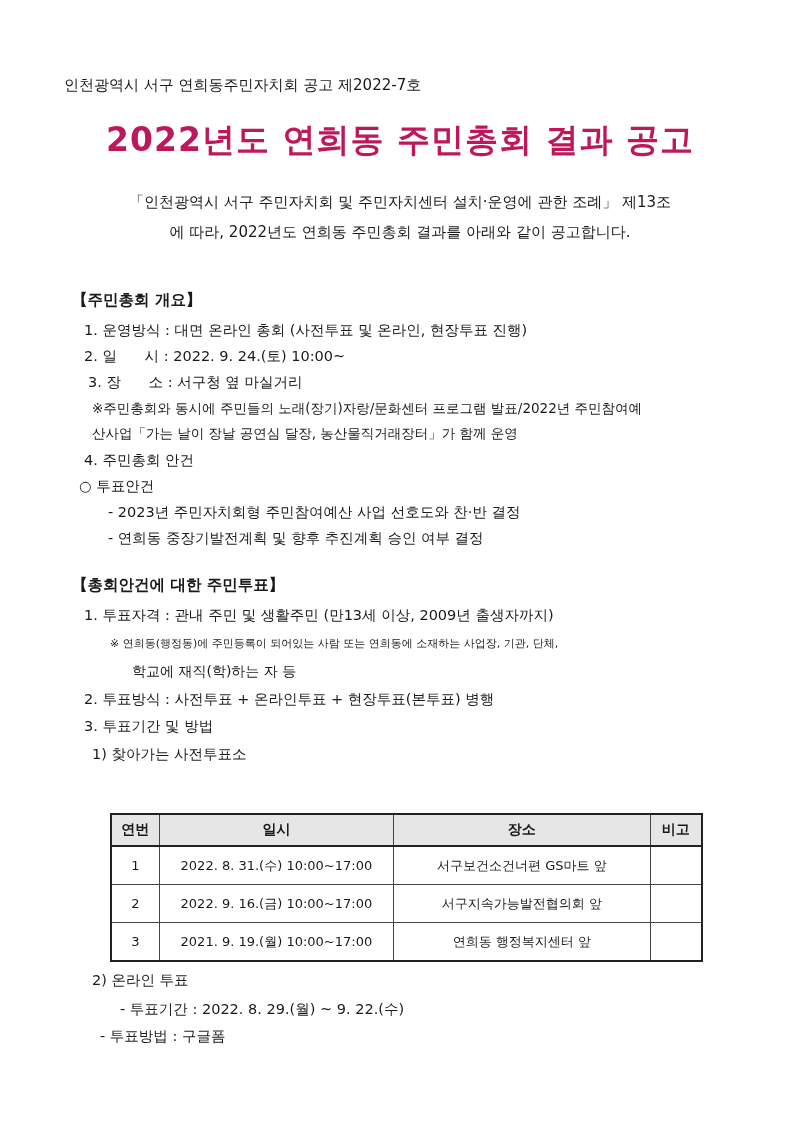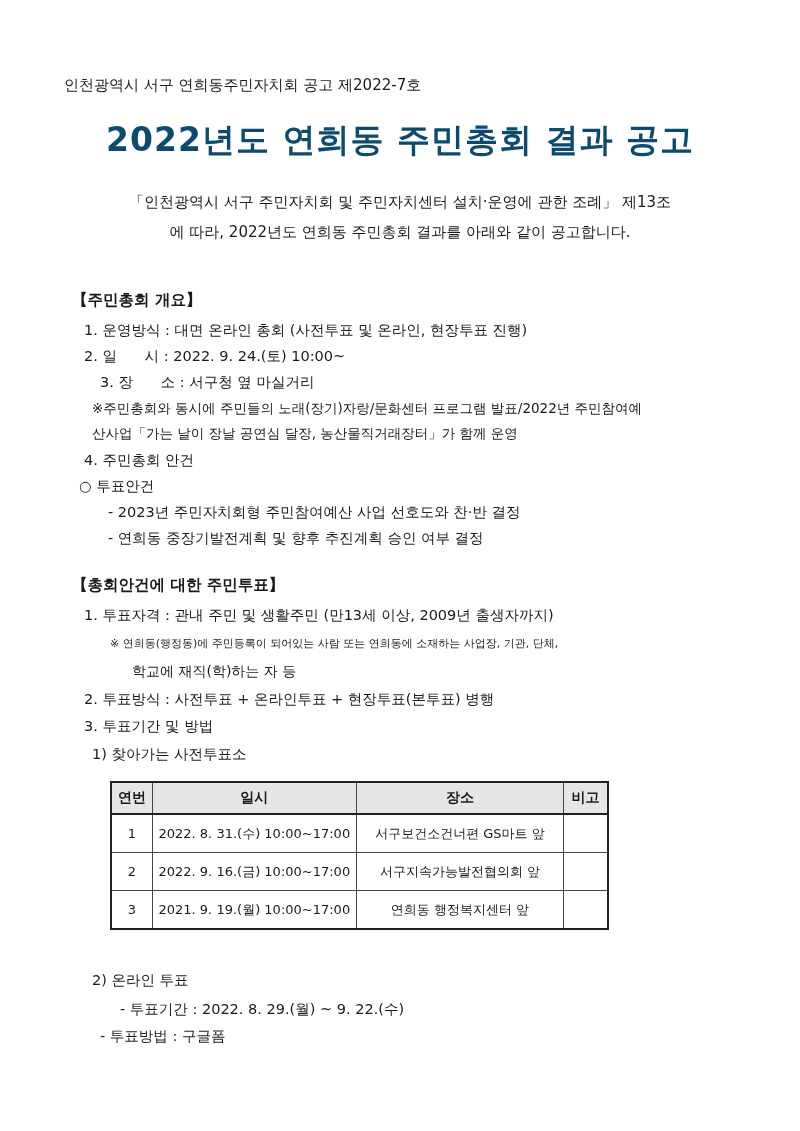--- a/index.html
+++ b/index.html
@@ -5,29 +5,29 @@
     html, body { margin: 0; padding: 0; background: #ffffff; }
     body {
       width: 800px; height: 1131px; position: relative; overflow: hidden;
       font-family: "DejaVu Sans", "Liberation Sans", sans-serif;
       color: #1a1a1a;
     }
     .abs { position: absolute; white-space: nowrap; }
     .doc-number { left: 64px; top: 76px; font-size: 15px; }
     .title {
       left: 0; width: 800px; top: 118px; text-align: center;
-      font-size: 33px; font-weight: bold; letter-spacing: 1px; color: #0c4a6e;
+      font-size: 33px; font-weight: bold; letter-spacing: 1px; color: #be185d;
     }
     .preamble { left: 0; width: 800px; text-align: center; font-size: 15px; }
     .pre1 { top: 193px; }
     .pre2 { top: 223px; }
     .section-heading { font-size: 15.5px; font-weight: bold; left: 72px; }
     .line { font-size: 14.5px; }
     table.schedule {
-      position: absolute; left: 110px; top: 781px; width: 499px;
+      position: absolute; left: 110px; top: 813px; width: 593px;
       border-collapse: collapse; font-size: 13px;
       border: 2px solid #222;
     }
     table.schedule th, table.schedule td {
       border: 1px solid #444; text-align: center; padding: 0;
     }
     table.schedule th {
       background: #e6e6e6; height: 30px; font-weight: bold; font-size: 14px;
       border-bottom: 2px solid #222;
     }
@@ -40,21 +40,21 @@
 
   <div class="abs doc-number">인천광역시 서구 연희동주민자치회 공고 제2022-7호</div>
   <div class="abs title">2022년도 연희동 주민총회 결과 공고</div>
 
   <div class="abs preamble pre1">「인천광역시 서구 주민자치회 및 주민자치센터 설치·운영에 관한 조례」 제13조</div>
   <div class="abs preamble pre2">에 따라, 2022년도 연희동 주민총회 결과를 아래와 같이 공고합니다.</div>
 
   <div class="abs section-heading" style="top:290px;">【주민총회 개요】</div>
   <div class="abs line" style="left:84px; top:321px;">1. 운영방식 : 대면 온라인 총회 (사전투표 및 온라인, 현장투표 진행)</div>
   <div class="abs line" style="left:84px; top:347px; white-space:pre;">2. 일      시 : 2022. 9. 24.(토) 10:00~</div>
-  <div class="abs line" style="left:100px; top:373px; white-space:pre;">3. 장      소 : 서구청 옆 마실거리</div>
+  <div class="abs line" style="left:88px; top:373px; white-space:pre;">3. 장      소 : 서구청 옆 마실거리</div>
   <div class="abs line" style="left:92px; top:400px; font-size:13.5px;">※주민총회와 동시에 주민들의 노래(장기)자랑/문화센터 프로그램 발표/2022년 주민참여예</div>
   <div class="abs line" style="left:92px; top:425px; font-size:13.5px;">산사업「가는 날이 장날 공연심 달장, 농산물직거래장터」가 함께 운영</div>
   <div class="abs line" style="left:84px; top:451px;">4. 주민총회 안건</div>
   <div class="abs line" style="left:79px; top:477px;">○ 투표안건</div>
   <div class="abs line" style="left:108px; top:503px;">- 2023년 주민자치회형 주민참여예산 사업 선호도와 찬·반 결정</div>
   <div class="abs line" style="left:108px; top:529px;">- 연희동 중장기발전계획 및 향후 추진계획 승인 여부 결정</div>
 
   <div class="abs section-heading" style="top:575px;">【총회안건에 대한 주민투표】</div>
   <div class="abs line" style="left:84px; top:606px;">1. 투표자격 : 관내 주민 및 생활주민 (만13세 이상, 2009년 출생자까지)</div>
   <div class="abs line" style="left:110px; top:636px; font-size:11px;">※ 연희동(행정동)에 주민등록이 되어있는 사람 또는 연희동에 소재하는 사업장, 기관, 단체,</div>

